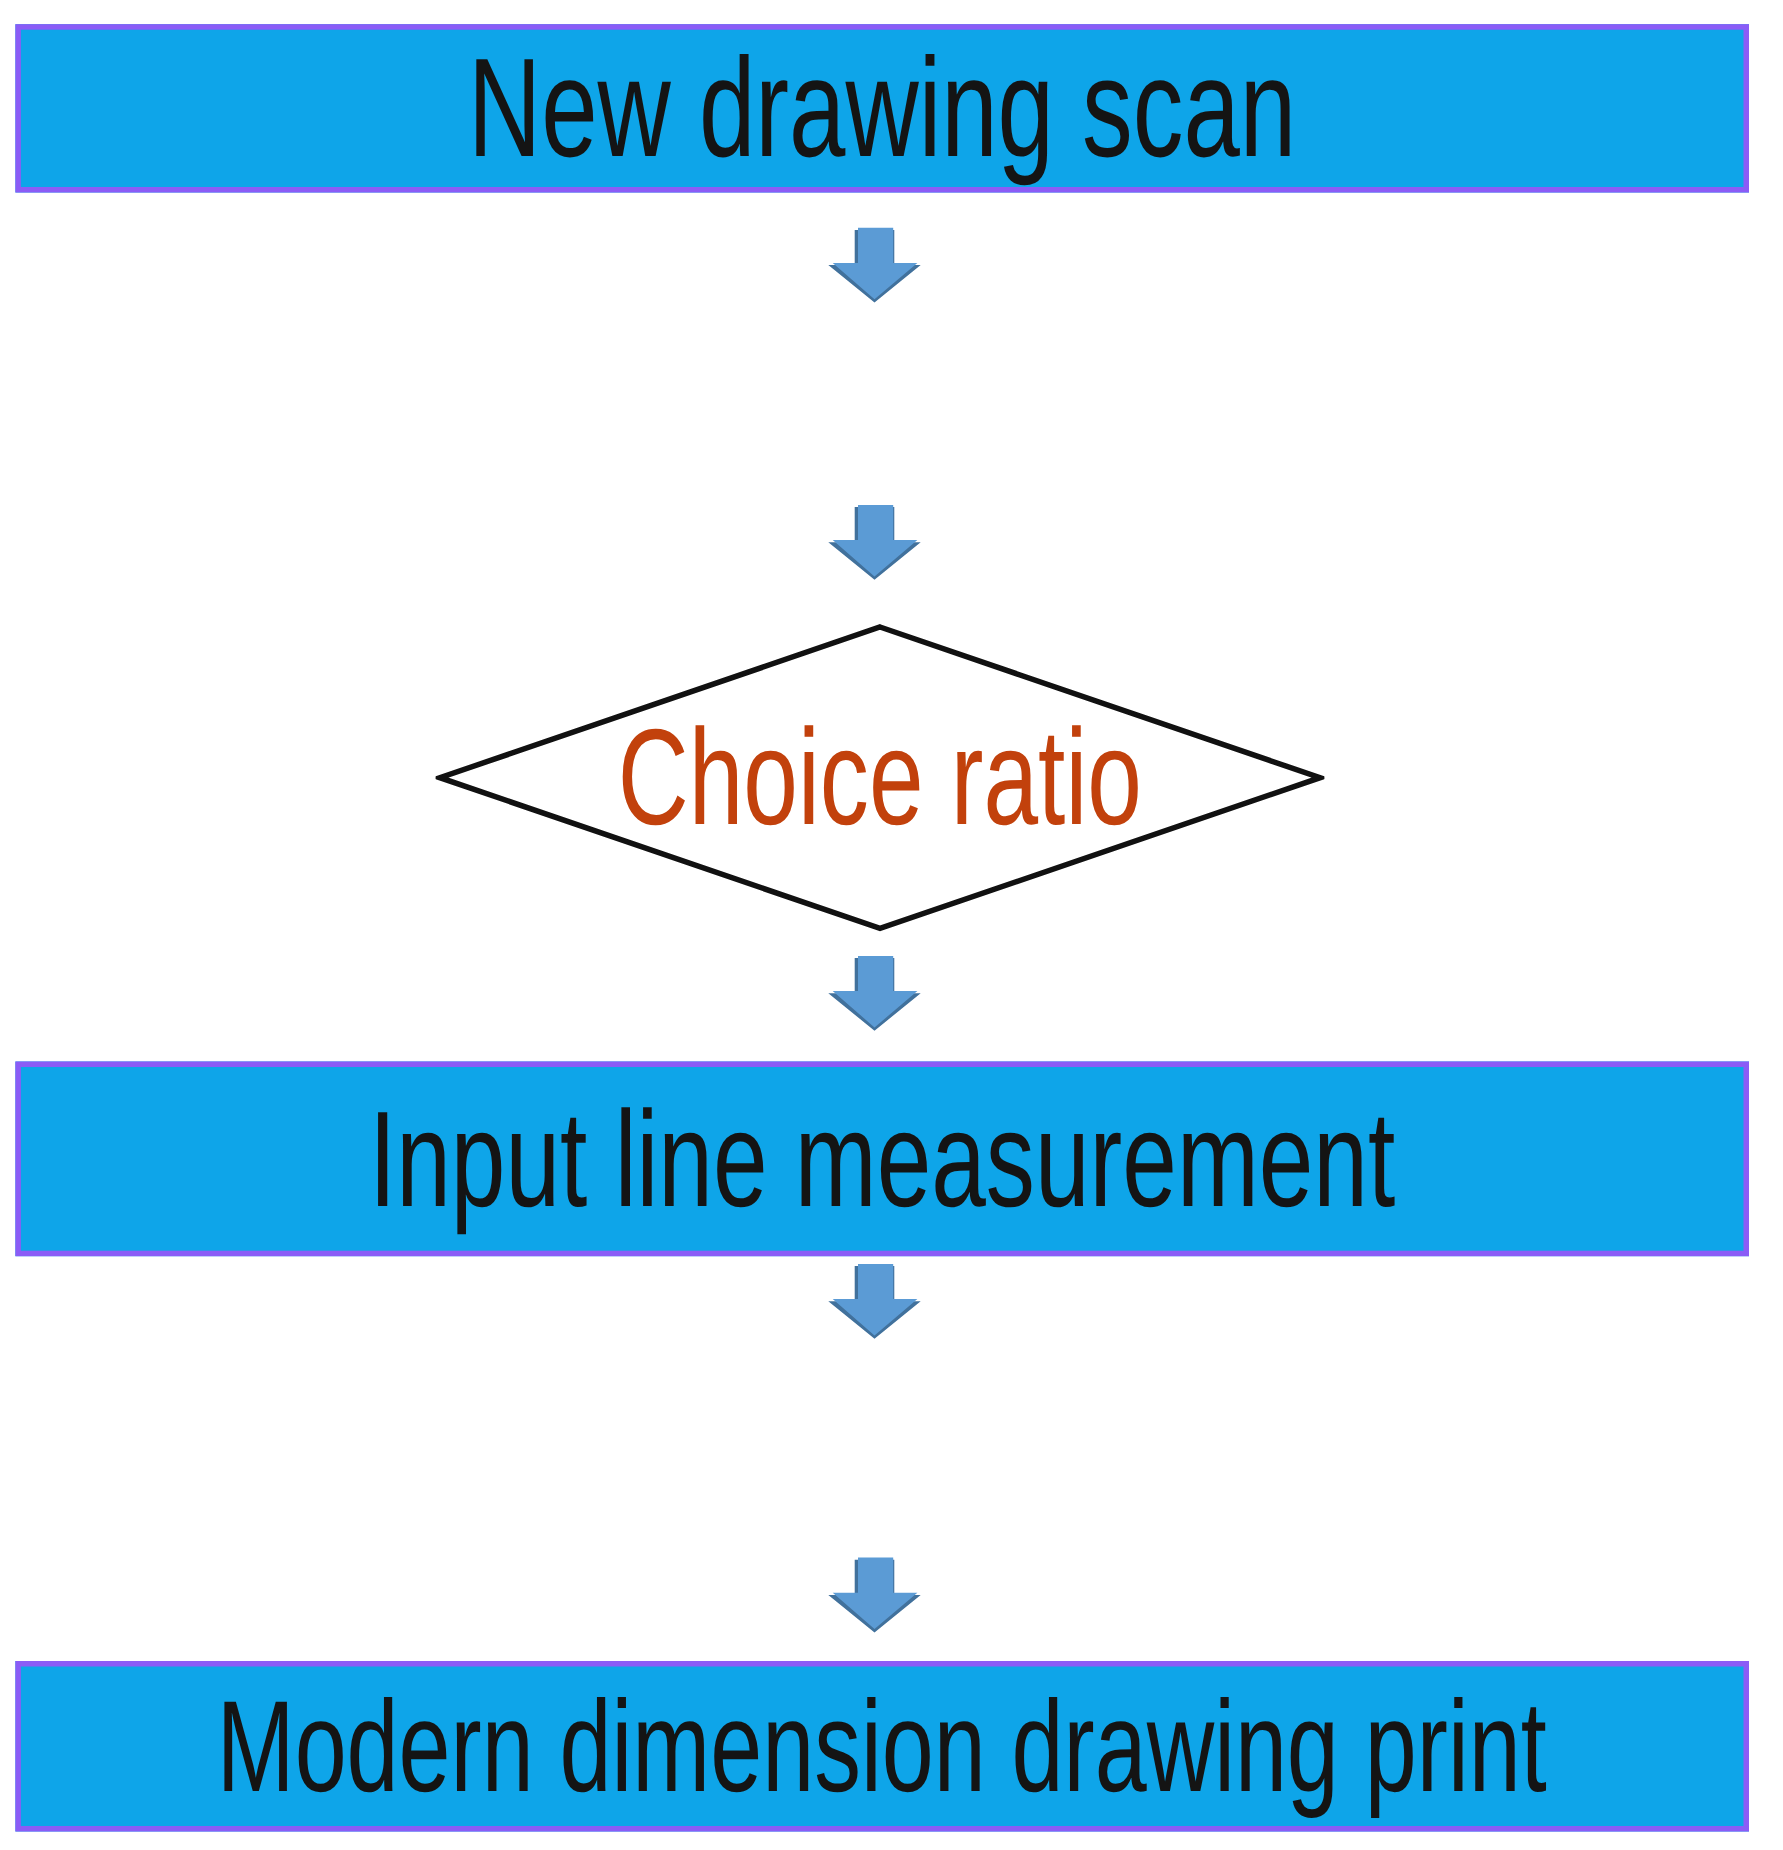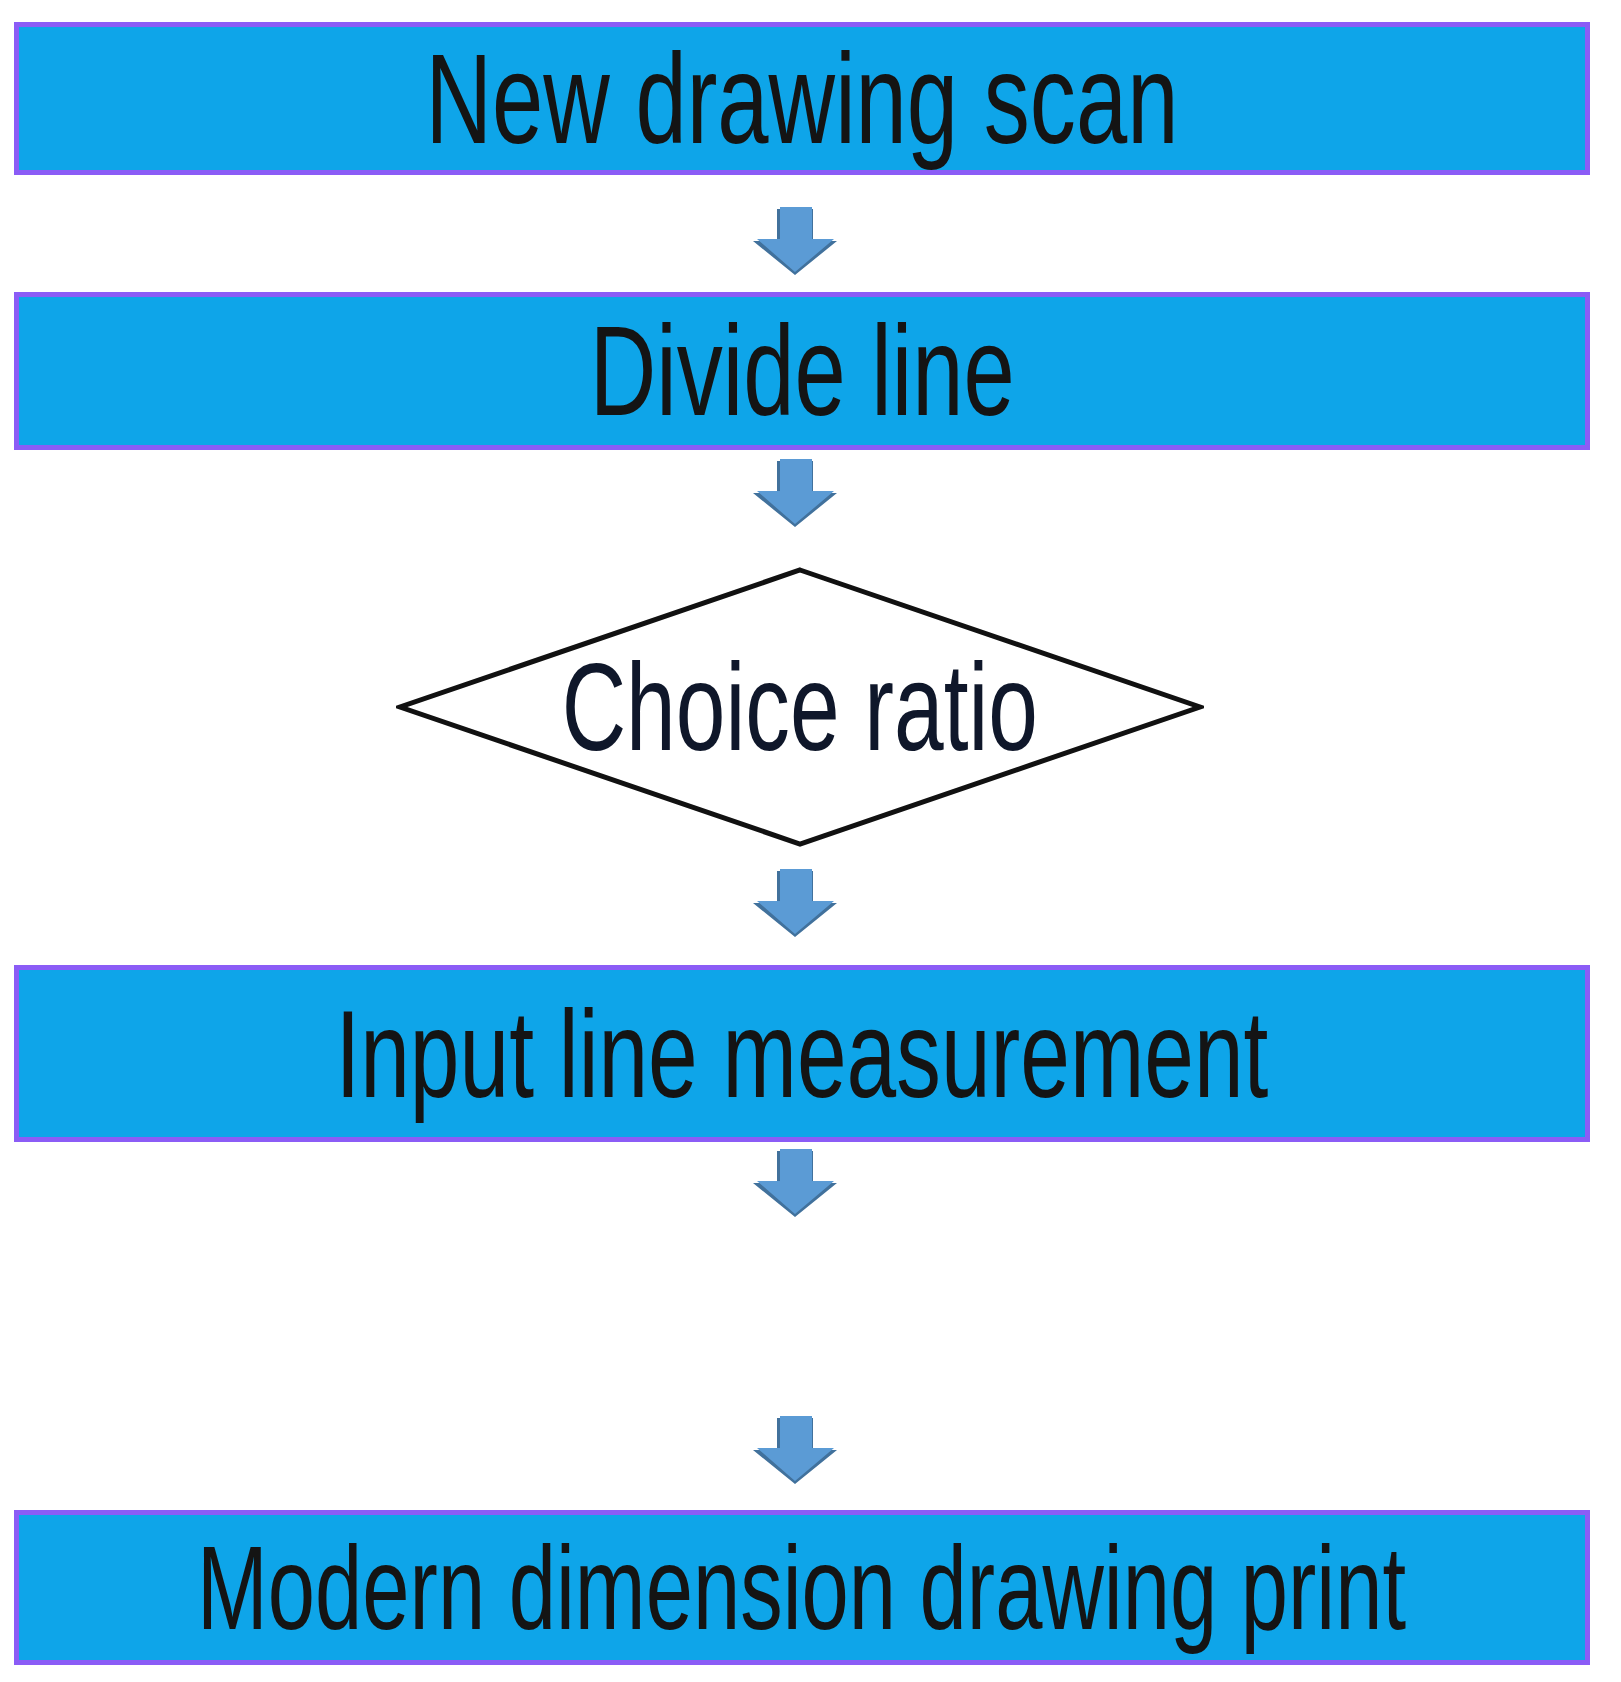--- a/index.html
+++ b/index.html
@@ -72,21 +72,21 @@
     position: absolute;
     left: 0;
     top: 0;
     width: 100%;
     height: 100%;
     display: flex;
     align-items: center;
     justify-content: center;
     font-family: "Liberation Sans", sans-serif;
     font-size: 124px;
-    color: #0f172a;
+    color: #c2410c;
     white-space: nowrap;
     line-height: 1;
   }
   .decision-label span {
     display: inline-block;
     transform: scaleX(0.72);
     transform-origin: center center;
   }
 
   
@@ -113,23 +113,20 @@
     <div class="proc-label">New drawing scan</div>
   </div>
 
   <div class="flow-arrow" id="arrow-1">
     <svg viewBox="0 0 92 74" xmlns="http://www.w3.org/2000/svg">
       <polygon points="4,38 28,38 28,6 64,6 64,38 88,38 46,72" fill="#41719C"></polygon>
       <polygon points="8,36 31,36 31,4 63,4 63,36 85,36 46,69" fill="#5B9BD5"></polygon>
     </svg>
   </div>
 
-  <div class="proc-box" id="box-divide-line">
-    <div class="proc-label">Divide line</div>
-  </div>
 
   <div class="flow-arrow" id="arrow-2">
     <svg viewBox="0 0 92 74" xmlns="http://www.w3.org/2000/svg">
       <polygon points="4,38 28,38 28,6 64,6 64,38 88,38 46,72" fill="#41719C"></polygon>
       <polygon points="8,36 31,36 31,4 63,4 63,36 85,36 46,69" fill="#5B9BD5"></polygon>
     </svg>
   </div>
 
   <div class="decision-wrap">
     <svg viewBox="0 0 808 282" preserveAspectRatio="none" xmlns="http://www.w3.org/2000/svg">

